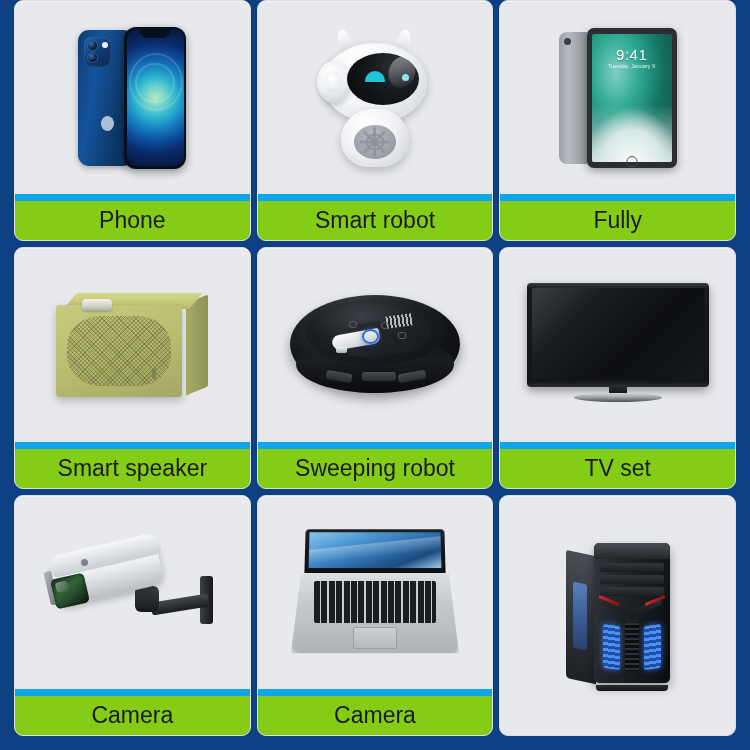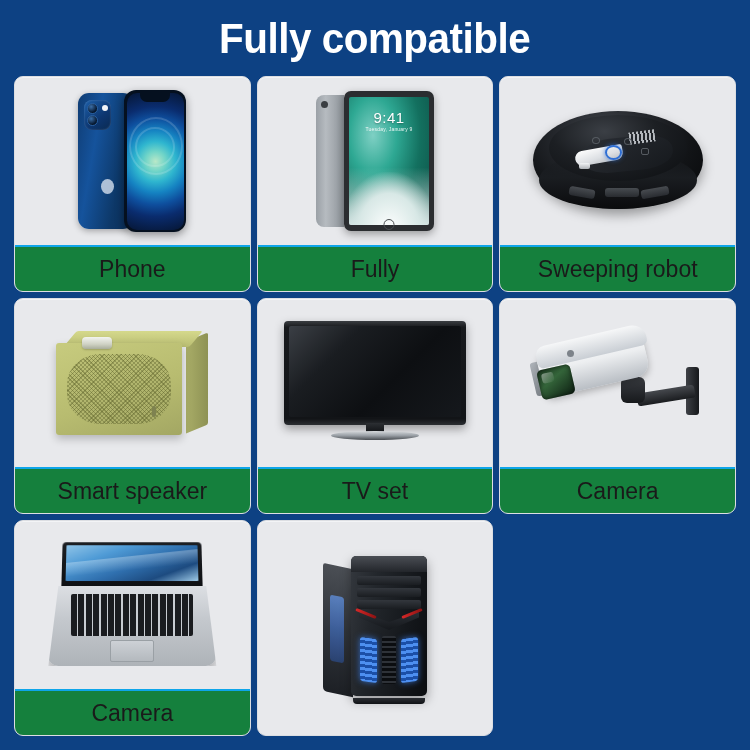--- a/index.html
+++ b/index.html
@@ -62,22 +62,22 @@
     justify-content: center;
     min-height: 0;
   }
   .cell-label {
     flex: 0 0 46px;
     display: flex;
     align-items: center;
     justify-content: center;
     font-size: 23px;
     color: #1a1a1a;
-    border-top: 2px solid #0ea5e9;
-    background: #15803d;
+    border-top: 7px solid #0ea5e9;
+    background: #84cc16;
     white-space: nowrap;
   }
   .cell-label.small { font-size: 21px; }
 
   
   .phone-wrap { position: relative; width: 108px; height: 142px; }
   .phone-back {
     position: absolute; left: 0; top: 3px;
     width: 56px; height: 136px;
     border-radius: 11px;
@@ -590,23 +590,20 @@
     width: 72px; height: 6px;
     background: linear-gradient(180deg,#2a2d32,#101215);
     border-radius: 0 0 4px 4px;
   }
 </style>
 </head>
 <body>
 
 <div id="page">
 
-  <div class="header">
-    <div class="header-title">Fully compatible</div>
-  </div>
 
   <div class="grid">
 
     <div class="cell">
       <div class="cell-media">
         <div class="phone-wrap">
           <div class="phone-back">
             <div class="phone-cam">
               <span class="lens a"></span>
               <span class="lens b"></span>
@@ -619,75 +616,99 @@
               <div class="phone-notch"></div>
               <span class="phone-ring" style="left:8px;top:34px;width:40px;height:40px;"></span>
               <span class="phone-ring" style="left:2px;top:24px;width:54px;height:58px;"></span>
             </div>
           </div>
         </div>
       </div>
       <div class="cell-label">Phone</div>
     </div>
 
+    <div class="cell">
+      <div class="cell-media">
+        <div class="robot">
+          <span class="r-ear l"></span>
+          <span class="r-ear r"></span>
+          <div class="r-head"></div>
+          <div class="r-sideball"></div>
+          <div class="r-face">
+            <span class="r-gloss"></span>
+            <span class="r-smile"></span>
+            <span class="r-eye-dot"></span>
+          </div>
+          <div class="r-body">
+            <div class="r-grille">
+              <span class="r-spoke" style="transform:rotate(0deg);"></span>
+              <span class="r-spoke" style="transform:rotate(45deg);"></span>
+              <span class="r-spoke" style="transform:rotate(90deg);"></span>
+              <span class="r-spoke" style="transform:rotate(135deg);"></span>
+            </div>
+          </div>
+        </div>
+      </div>
+      <div class="cell-label">Smart robot</div>
+    </div>
 
     <div class="cell">
       <div class="cell-media">
         <div class="ipad">
           <div class="ipad-back"></div>
           <div class="ipad-front">
             <div class="ipad-screen">
               <span class="ipad-foam"></span>
               <div class="ipad-clock">9:41</div>
               <div class="ipad-date">Tuesday, January 9</div>
             </div>
             <span class="ipad-home"></span>
           </div>
         </div>
       </div>
       <div class="cell-label">Fully</div>
     </div>
 
     <div class="cell">
       <div class="cell-media">
+        <div class="speaker">
+          <span class="sp-right"></span>
+          <span class="sp-top"></span>
+          <div class="sp-face">
+            <span class="sp-knob"></span>
+            <span class="sp-grille"></span>
+            <span class="sp-port"></span>
+          </div>
+        </div>
+      </div>
+      <div class="cell-label">Smart speaker</div>
+    </div>
+
+    <div class="cell">
+      <div class="cell-media">
         <div class="sweep">
           <div class="sweep-body"></div>
           <div class="sweep-side">
             <span class="sweep-vent v1"></span>
             <span class="sweep-vent v2"></span>
             <span class="sweep-vent v3"></span>
           </div>
           <div class="sweep-top">
             <span class="sweep-panel"></span>
             <span class="sweep-brand"></span>
             <span class="sweep-btn b1"></span>
             <span class="sweep-btn b2"></span>
             <span class="sweep-btn b3"></span>
             <span class="sweep-white"></span>
             <span class="sweep-chip"></span>
             <span class="sweep-ring"></span>
           </div>
         </div>
       </div>
       <div class="cell-label">Sweeping robot</div>
-    </div>
-
-    <div class="cell">
-      <div class="cell-media">
-        <div class="speaker">
-          <span class="sp-right"></span>
-          <span class="sp-top"></span>
-          <div class="sp-face">
-            <span class="sp-knob"></span>
-            <span class="sp-grille"></span>
-            <span class="sp-port"></span>
-          </div>
-        </div>
-      </div>
-      <div class="cell-label">Smart speaker</div>
     </div>
 
     <div class="cell">
       <div class="cell-media">
         <div class="tv">
           <div class="tv-frame">
             <div class="tv-screen"></div>
           </div>
           <span class="tv-neck"></span>
           <span class="tv-stand"></span>

